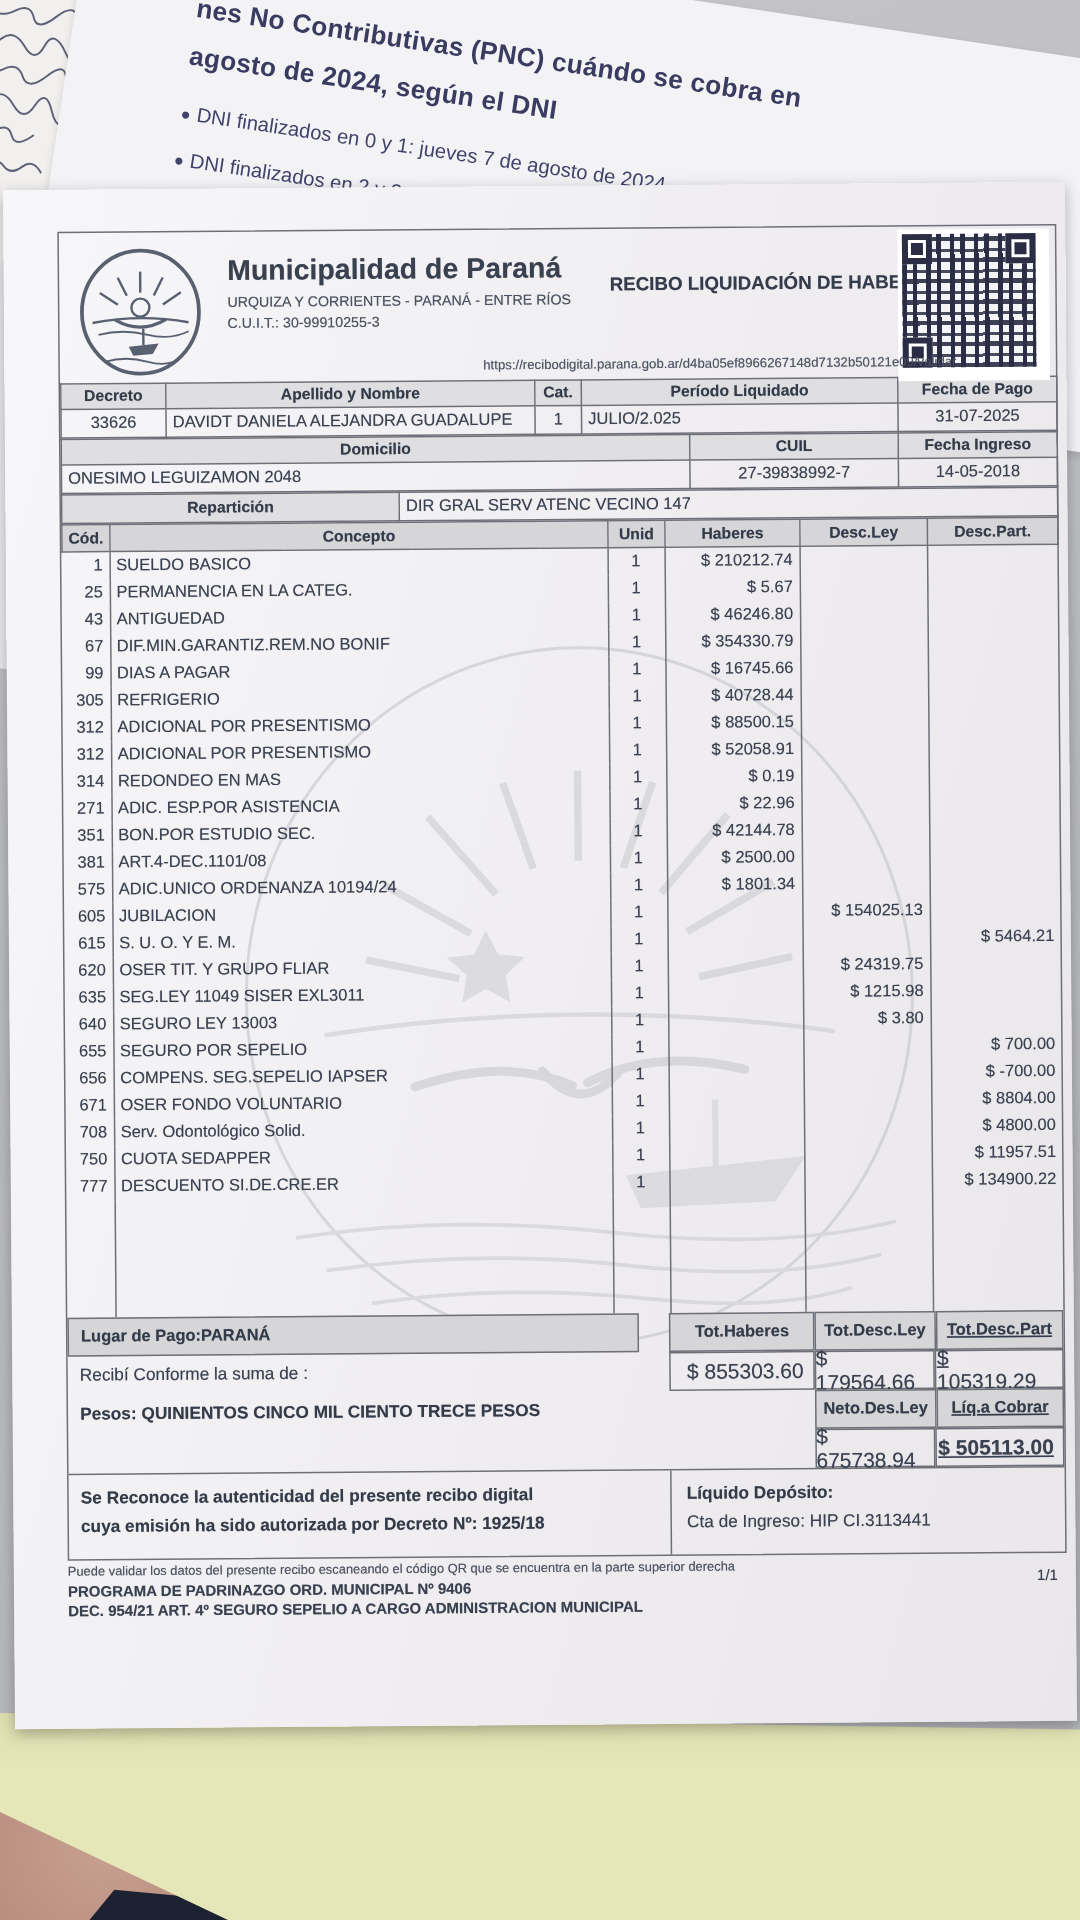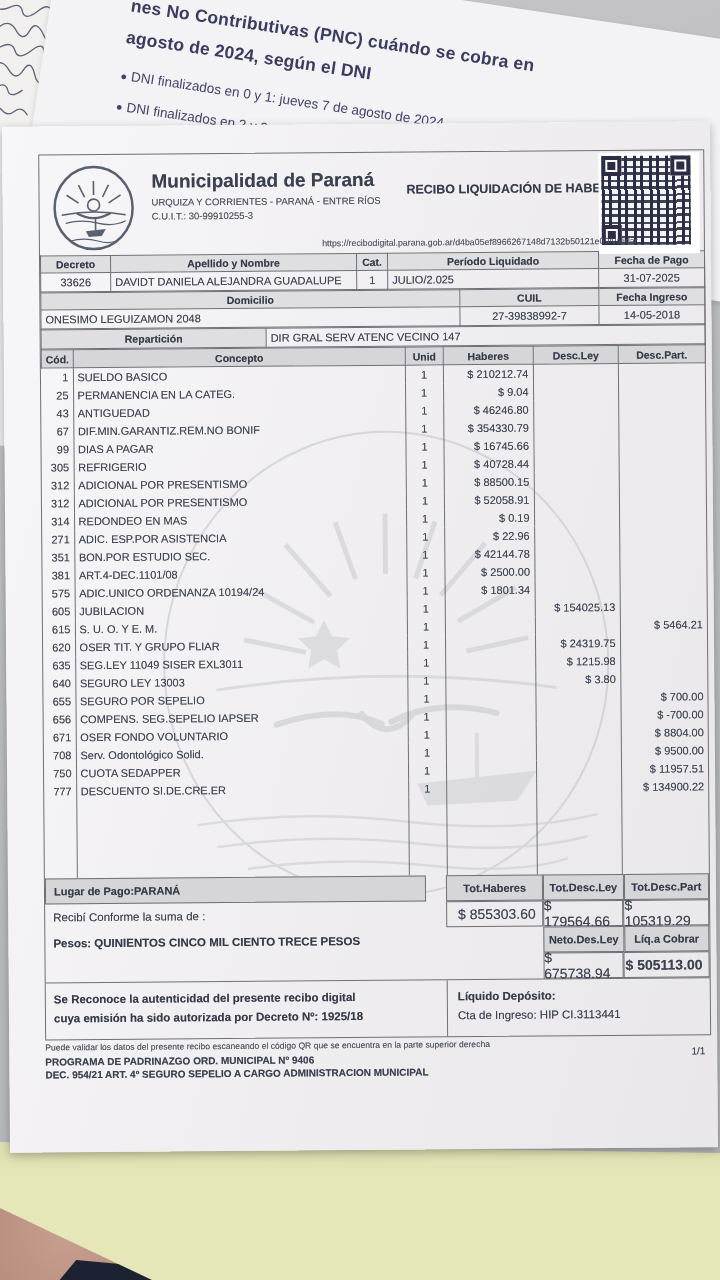--- a/index.html
+++ b/index.html
@@ -80,21 +80,21 @@
 
   
   .tot-row{display:flex;width:664px;box-sizing:border-box;}
   .tcell{box-sizing:border-box;border:1px solid #6e7078;font-size:14px;height:26px;
     display:flex;align-items:center;justify-content:center;}
   .tcell.shade{background:#d6d6d9;font-weight:bold;font-size:11px;color:#333a48;}
   .tcell.val{justify-content:flex-end;padding-right:6px;background:#fdfdfd00;}
   .tfree{box-sizing:border-box;border:none;display:flex;align-items:center;padding-left:8px;}
   .lugar{justify-content:flex-start;padding-left:8px;font-weight:bold;font-size:11px;}
   .w-spacer{width:402px;}
-  .w-hab{width:102px;margin-left:20px;}.w-dl{width:85px;}.w-dp{width:90px;}
+  .w-hab{width:102px;margin-left:20px;}.w-dl{width:85px;}.w-dp{width:90px;text-decoration:underline;}
   .bold{font-weight:bold;}
 
   
   .cert{display:flex;border-top:1.5px solid #6e7078;height:56px;}
   .cert-left{width:402px;box-sizing:border-box;border-right:1.5px solid #6e7078;
     padding:7px 0 0 8px;font-size:11.5px;font-weight:bold;color:#333a48;line-height:1.65;}
   .cert-right{flex:1;padding:7px 0 0 10px;font-size:11.5px;line-height:1.65;}
   .cert-right .lbl{font-weight:bold;color:#333a48;}
 
   
@@ -312,21 +312,21 @@
             <td class="con">SUELDO BASICO</td>
             <td class="uni">1</td>
             <td class="hab">$ 210212.74</td>
             <td class="dl"></td>
             <td class="dp"></td>
           </tr>
       <tr>
             <td class="cod">25</td>
             <td class="con">PERMANENCIA EN LA CATEG.</td>
             <td class="uni">1</td>
-            <td class="hab">$ 9.04</td>
+            <td class="hab">$ 5.67</td>
             <td class="dl"></td>
             <td class="dp"></td>
           </tr>
       <tr>
             <td class="cod">43</td>
             <td class="con">ANTIGUEDAD</td>
             <td class="uni">1</td>
             <td class="hab">$ 46246.80</td>
             <td class="dl"></td>
             <td class="dp"></td>
@@ -474,21 +474,21 @@
             <td class="hab"></td>
             <td class="dl"></td>
             <td class="dp">$ 8804.00</td>
           </tr>
       <tr>
             <td class="cod">708</td>
             <td class="con">Serv. Odontológico Solid.</td>
             <td class="uni">1</td>
             <td class="hab"></td>
             <td class="dl"></td>
-            <td class="dp">$ 9500.00</td>
+            <td class="dp">$ 4800.00</td>
           </tr>
       <tr>
             <td class="cod">750</td>
             <td class="con">CUOTA SEDAPPER</td>
             <td class="uni">1</td>
             <td class="hab"></td>
             <td class="dl"></td>
             <td class="dp">$ 11957.51</td>
           </tr>
       <tr>

